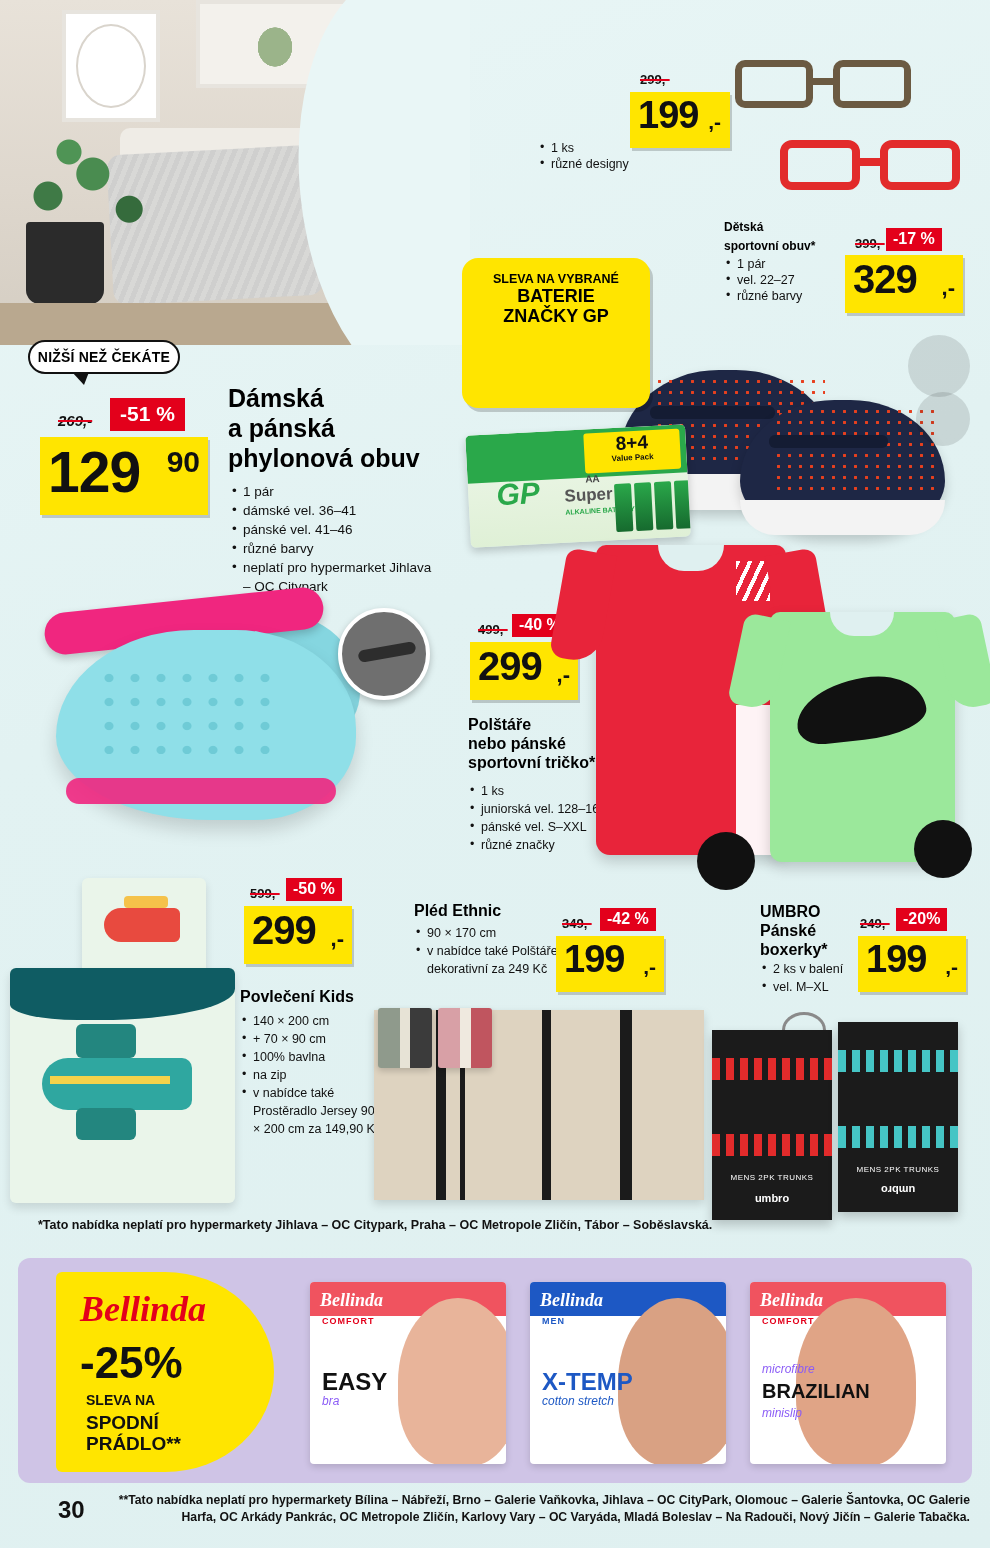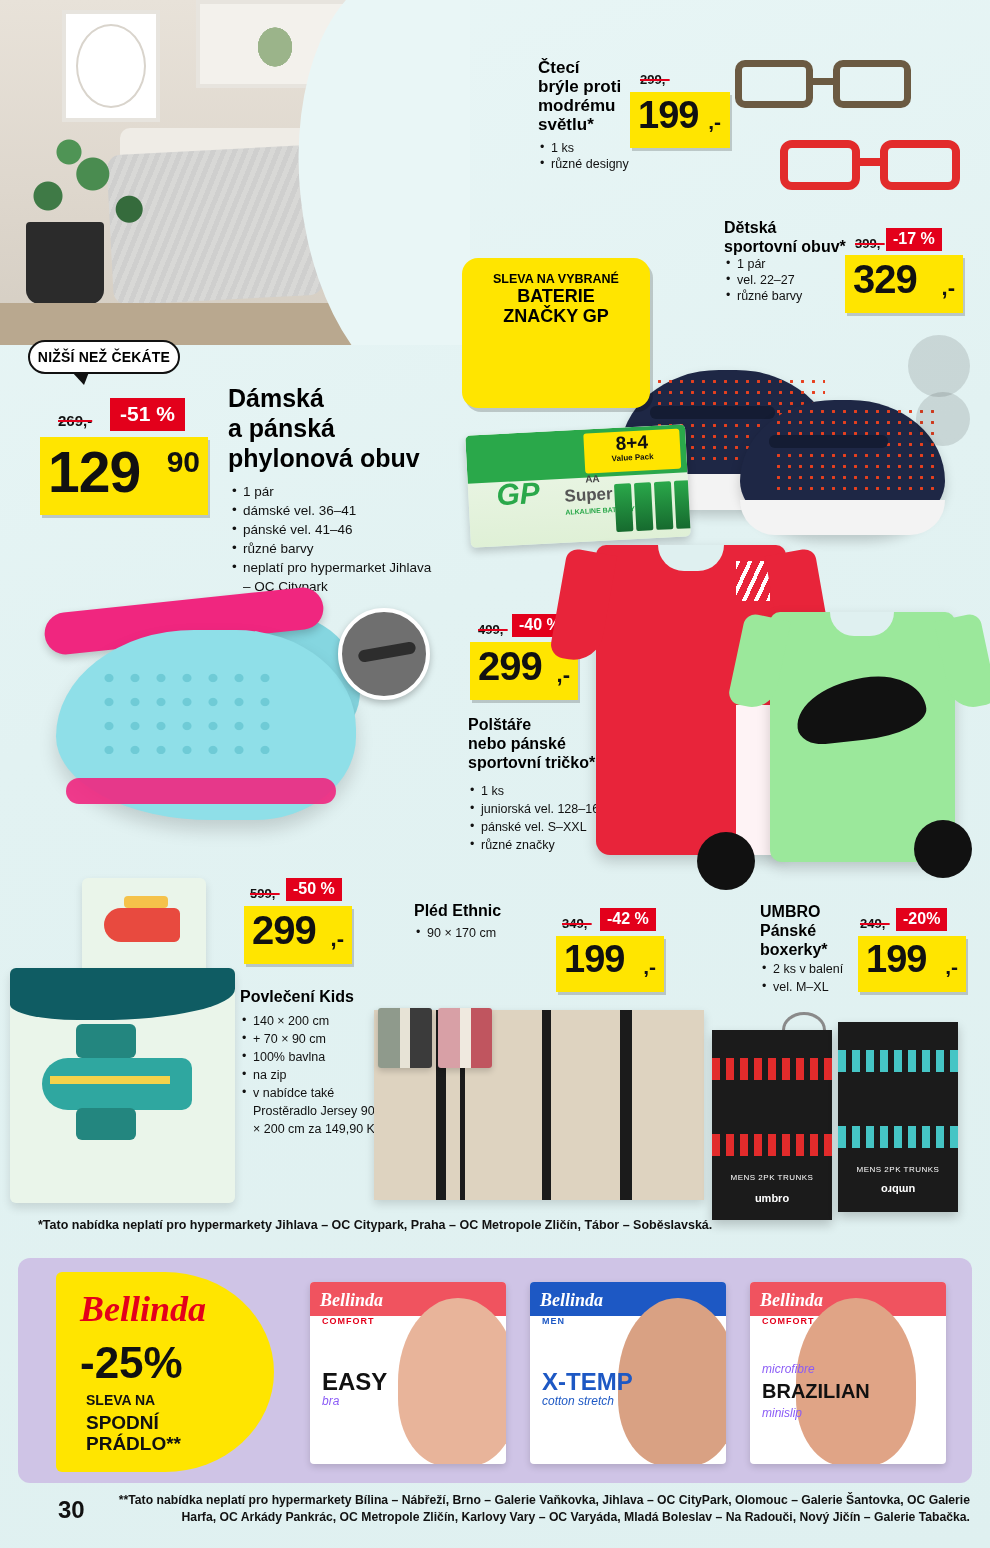--- a/index.html
+++ b/index.html
@@ -261,28 +261,20 @@
     <div class="wallframe wf1"></div>
     <div class="wallframe wf2"></div>
     <div class="sofa"></div>
     <div class="blanket"></div>
     <div class="knot"></div>
     <div class="plant"></div>
     <div class="plantpot"></div>
     <div class="floor"></div>
   </div>
 
-  <div style="position:absolute;left:538px;top:58px;width:120px;">
-    <div style="font-size:17px;font-weight:bold;line-height:19px;">
-      <span>Čtecí</span><br>
-      <span>brýle proti</span><br>
-      <span>modrému</span><br>
-      <span>světlu*</span>
-    </div>
-  </div>
   <ul class="bullets" style="position:absolute;left:540px;top:140px;width:130px;">
     <li>1 ks</li>
     <li>různé designy</li>
   </ul>
   <div class="old" style="left:640px;top:72px;">299,-</div>
   <div class="disc" style="left:672px;top:61px;margin-top:38px;">-33 %</div>
   <div class="tag" style="left:630px;top:92px;width:100px;height:56px;">
     <span class="price" style="position:absolute;left:8px;top:2px;font-size:38px;">199</span>
     <span style="position:absolute;right:9px;top:18px;font-size:21px;font-weight:bold;">,-</span>
   </div>
@@ -290,21 +282,21 @@
     <div class="g-frame"></div>
     <div class="g-bridge"></div>
     <div class="g-frame r"></div>
   </div>
   <div class="glasses-b">
     <div class="g-frame2"></div>
     <div class="g-bridge2"></div>
     <div class="g-frame2 r"></div>
   </div>
 
-  <div style="position:absolute;left:724px;top:218px;width:150px;font-size:16px;font-weight:bold;line-height:19px;">
+  <div style="position:absolute;left:724px;top:218px;width:150px;font-size:12px;font-weight:bold;line-height:19px;">
     <span>Dětská</span><br>
     <span>sportovní obuv*</span>
   </div>
   <ul class="bullets" style="position:absolute;left:726px;top:256px;width:130px;">
     <li>1 pár</li>
     <li>vel. 22–27</li>
     <li>různé barvy</li>
   </ul>
   <div class="old" style="left:855px;top:236px;">399,-</div>
   <div class="disc" style="left:886px;top:228px;">-17 %</div>
@@ -331,21 +323,21 @@
     <span>a pánská</span><br>
     <span>phylonová obuv</span>
   </div>
   <ul class="bullets" style="position:absolute;left:232px;top:482px;width:200px;line-height:19px;">
     <li style="font-size:13.5px;line-height:19px;">1 pár</li>
     <li style="font-size:13.5px;line-height:19px;">dámské vel. 36–41</li>
     <li style="font-size:13.5px;line-height:19px;">pánské vel. 41–46</li>
     <li style="font-size:13.5px;line-height:19px;">různé barvy</li>
     <li style="font-size:13.5px;line-height:19px;">neplatí pro hypermarket Jihlava – OC Citypark</li>
   </ul>
-  <div class="old" style="left:58px;top:412px;font-size:15px;">269,-</div>
+  <div class="old" style="left:58px;top:412px;font-size:15px;font-style:italic;">269,-</div>
   <div class="disc" style="left:110px;top:398px;font-size:21px;padding:4px 10px 5px;">-51 %</div>
   <div class="tag" style="left:40px;top:437px;width:168px;height:78px;">
     <span class="price" style="position:absolute;left:8px;top:2px;font-size:57px;">129</span>
     <span style="position:absolute;right:8px;top:8px;font-size:30px;font-weight:bold;">90</span>
   </div>
 
   <div class="clog-back"></div>
   <div class="clog-strap"></div>
   <div class="clog-big">
     <div class="holes"></div>
@@ -422,20 +414,21 @@
     <li style="line-height:18px;">140 × 200 cm</li>
     <li style="line-height:18px;list-style:none;padding-left:11px;">+ 70 × 90 cm</li>
     <li style="line-height:18px;">100% bavlna</li>
     <li style="line-height:18px;">na zip</li>
     <li style="line-height:18px;">v nabídce také Prostěradlo Jersey 90 × 200 cm za 149,90 Kč</li>
   </ul>
 
   <div style="position:absolute;left:414px;top:902px;font-size:16px;font-weight:bold;">Pléd Ethnic</div>
   <ul class="bullets" style="position:absolute;left:416px;top:924px;width:190px;line-height:18px;">
     <li style="line-height:18px;">90 × 170 cm</li>
+    <li style="line-height:18px;">v nabídce také Polštáře dekorativní za 249 Kč</li>
   </ul>
   <div class="old" style="left:562px;top:916px;">349,-</div>
   <div class="disc" style="left:600px;top:908px;">-42 %</div>
   <div class="tag" style="left:556px;top:936px;width:108px;height:56px;">
     <span class="price" style="position:absolute;left:8px;top:2px;font-size:38px;">199</span>
     <span style="position:absolute;right:8px;top:19px;font-size:21px;font-weight:bold;">,-</span>
   </div>
   <div class="pled">
     <div class="s1"></div>
     <div class="s2"></div>

